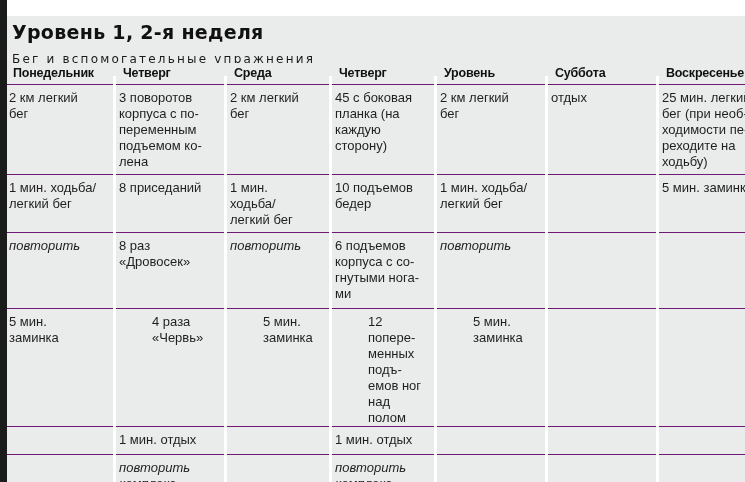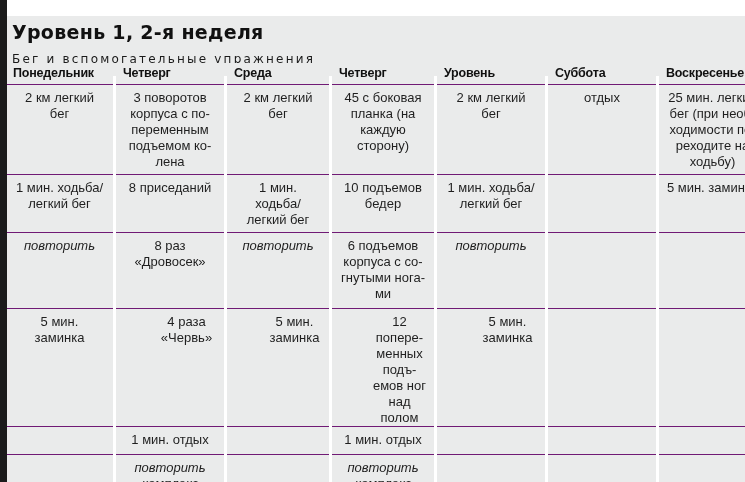--- a/index.html
+++ b/index.html
@@ -71,21 +71,21 @@
     table.schedule th {
       font-family: "Liberation Sans", sans-serif;
       font-weight: bold;
       font-size: 12.5px;
       height: 21px;
       line-height: 21px;
       padding-left: 7px;
       color: #111;
       letter-spacing: -0.2px;
     }
-    table.schedule td { padding-top: 5px; color: #1f1f1f; text-align: center; }
+    table.schedule td { padding-top: 5px; color: #1f1f1f; }
     table.schedule td.first { padding-left: 2px; }
     .it { font-style: italic; }
     tr.r1 td { height: 84px; }
     tr.r2 td { height: 52px; }
     tr.r3 td { height: 70px; }
     tr.r4 td { height: 68px; padding-left: 36px; }
     tr.r5 td { height: 22px; }
     tr.r6 td { height: 60px; }
     .cell-text { white-space: pre-line; }
   </style>

